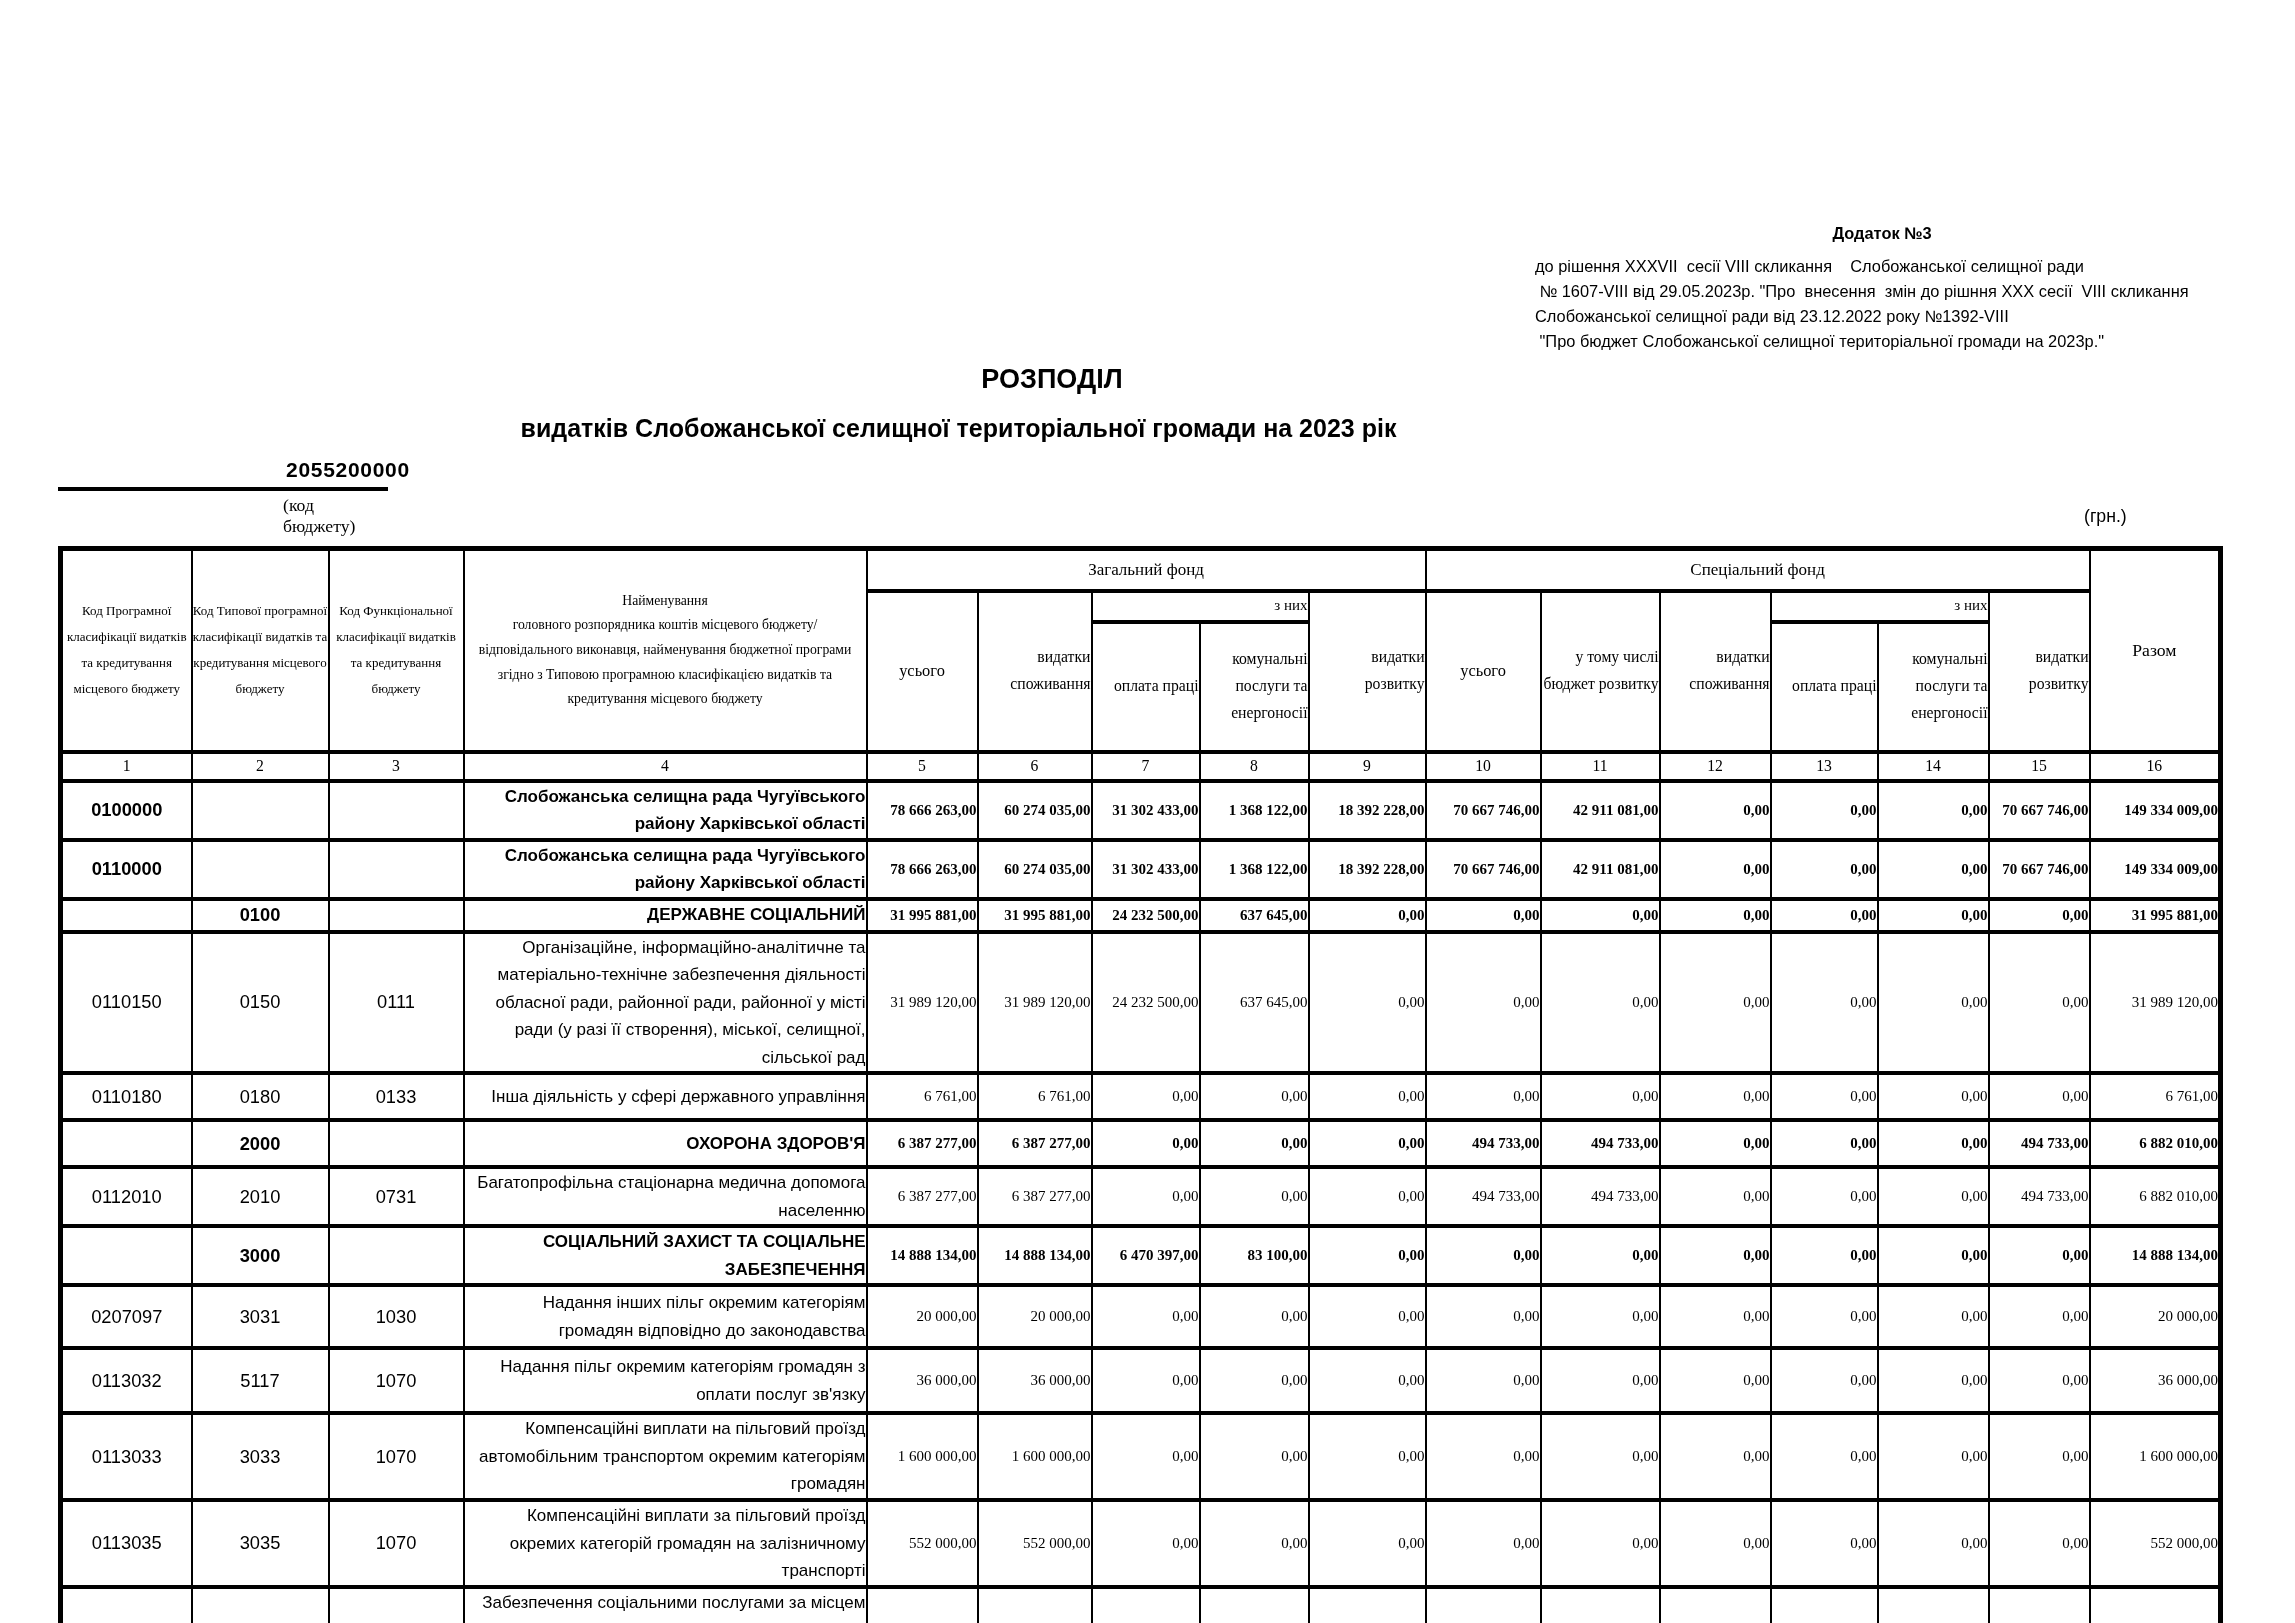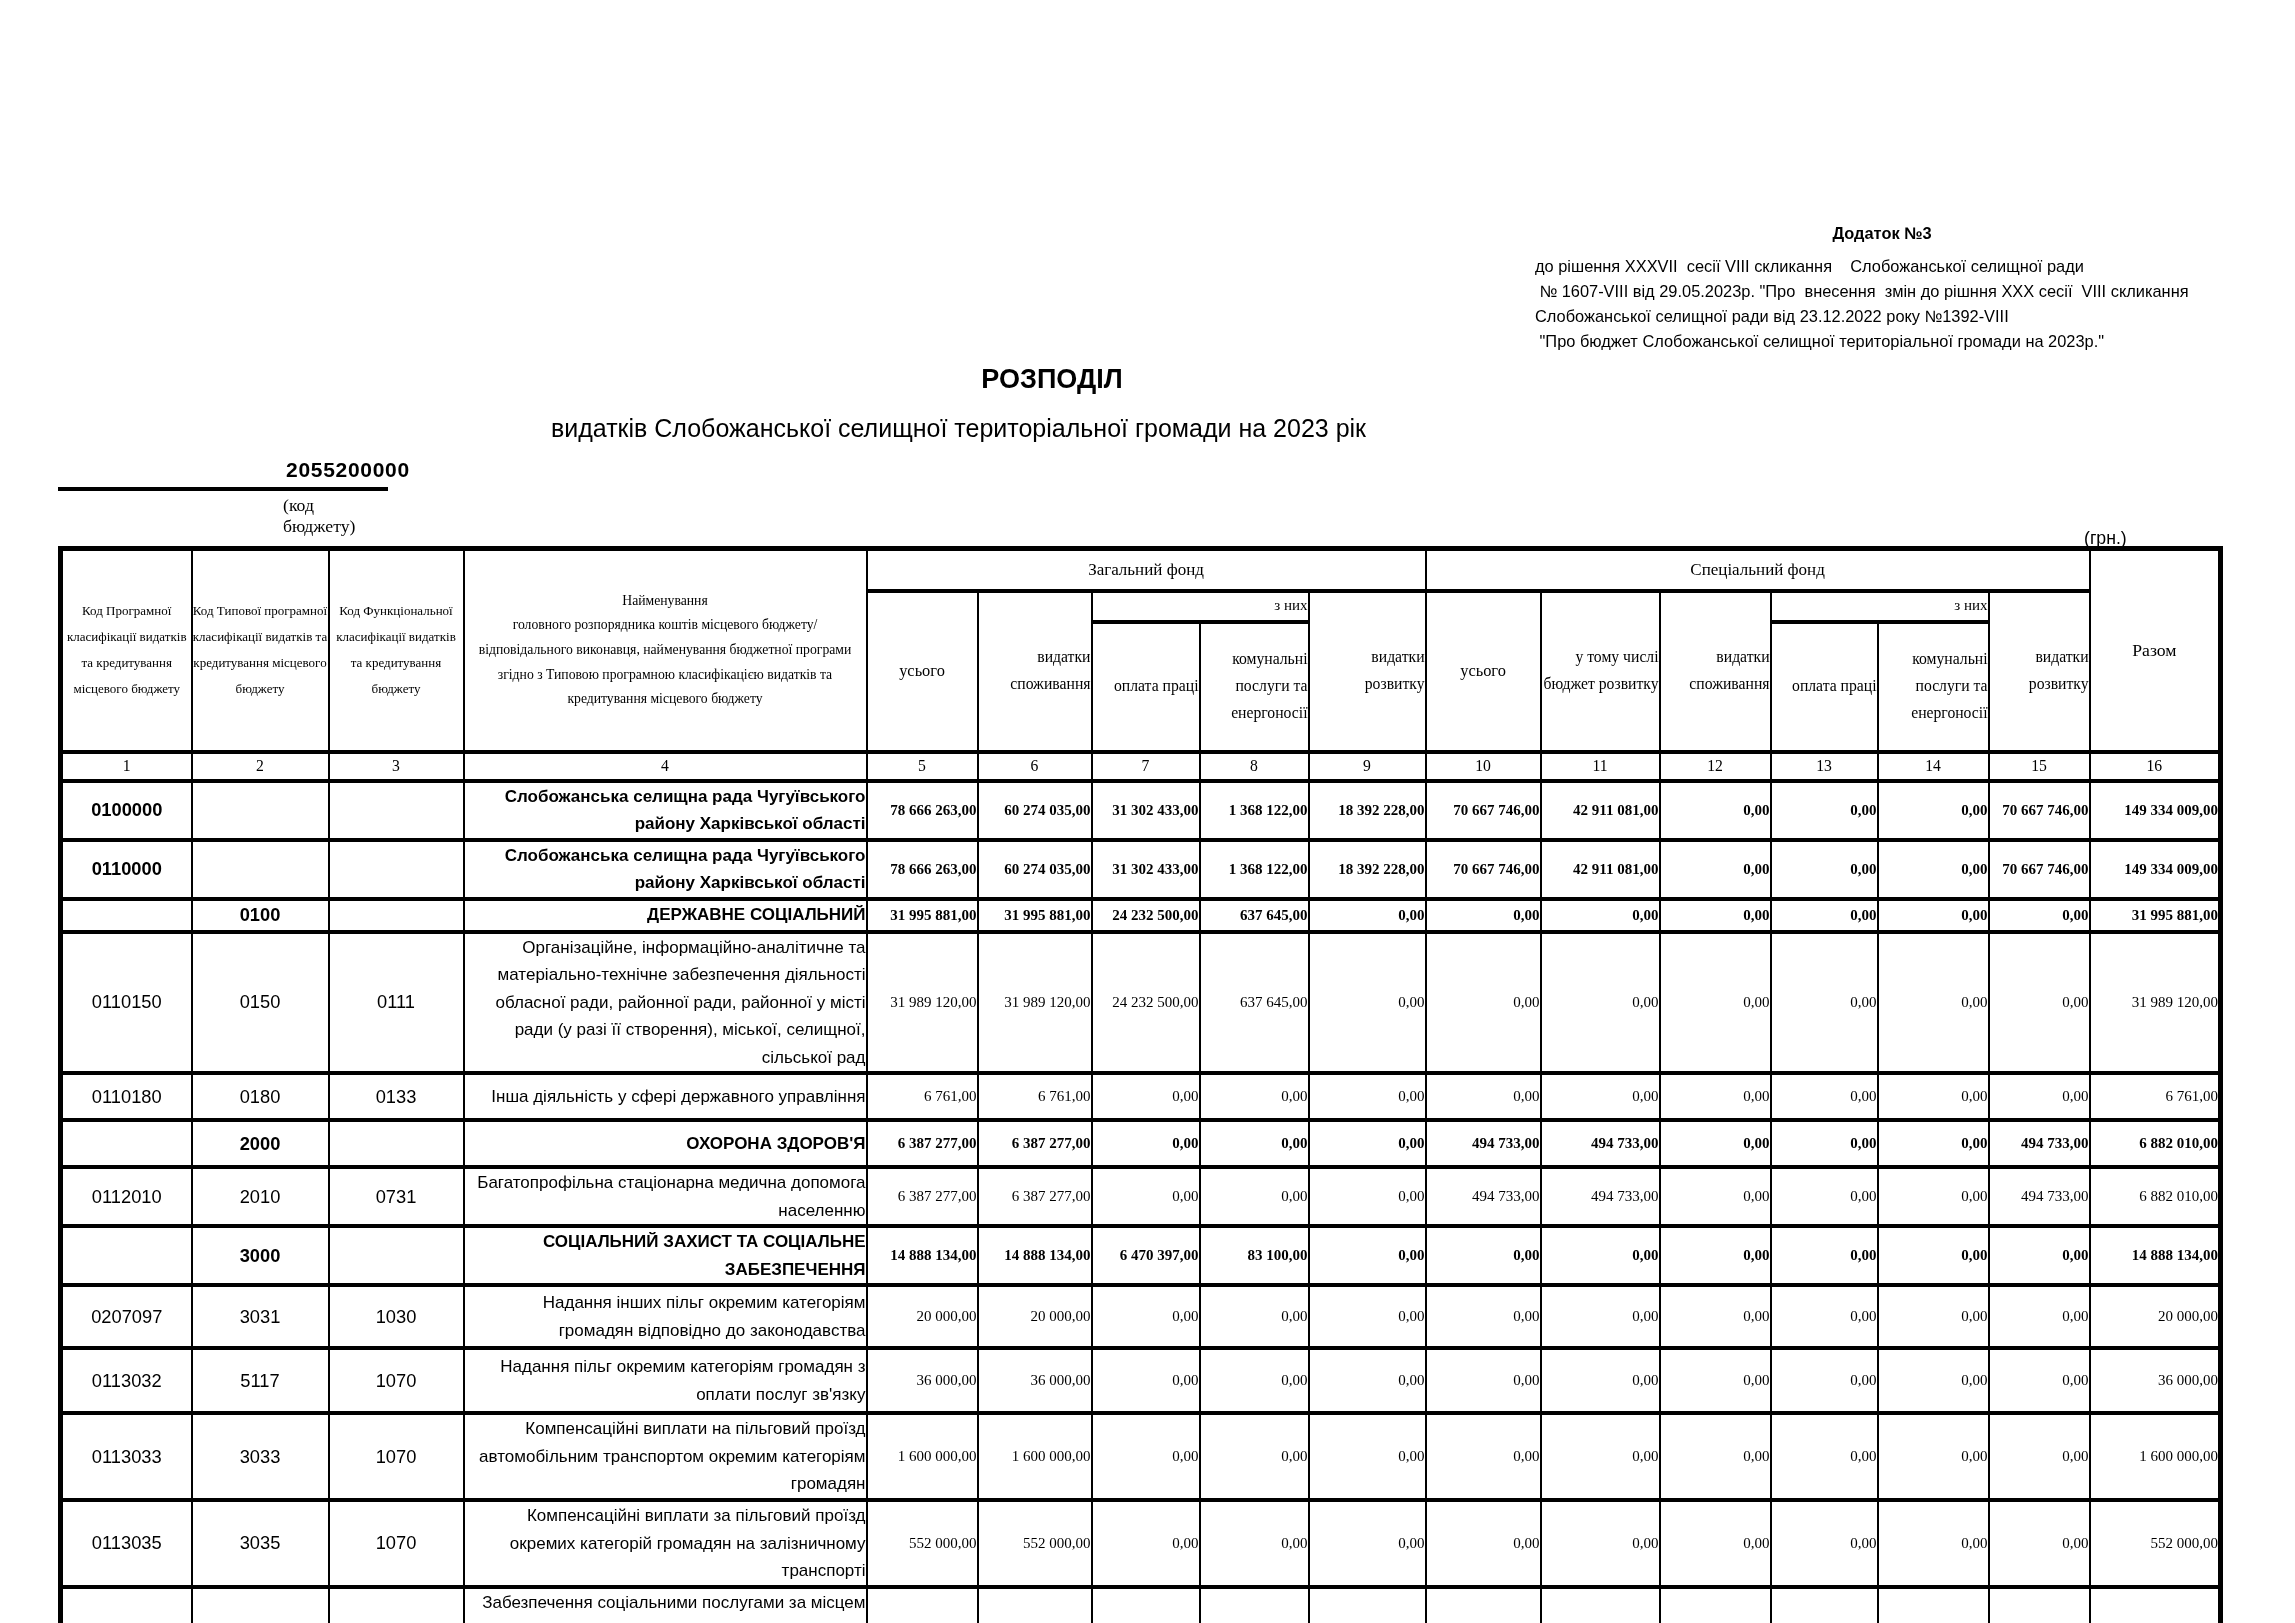--- a/index.html
+++ b/index.html
@@ -35,21 +35,21 @@
     text-align:center;
     font-size:27px;
     font-weight:bold;
   }
   .doc-subtitle{
     position:absolute;
     left:0; top:414px;
     width:1917px;
     text-align:center;
     font-size:25px;
-    font-weight:normal;
+    font-weight:bold;
   }
   
   .code-block{
     position:absolute;
     left:58px; top:458px;
     width:330px;
   }
   .code-line{
     border-bottom:4.6px solid #000;
     padding-bottom:5.2px;
@@ -62,21 +62,21 @@
   }
   .code-label{
     margin-left:225px;
     margin-top:3.9px;
     font-family:Liberation Serif, serif;
     font-size:17.7px;
   }
   
   .grn-note{
     position:absolute;
-    left:2084px; top:528px;
+    left:2084px; top:506px;
     font-size:17.7px;
   }
   
   table.budget{
     position:absolute;
     left:58px; top:546px;
     width:2160px;
     border-collapse:collapse;
     table-layout:fixed;
     border:5.2px solid #000;

